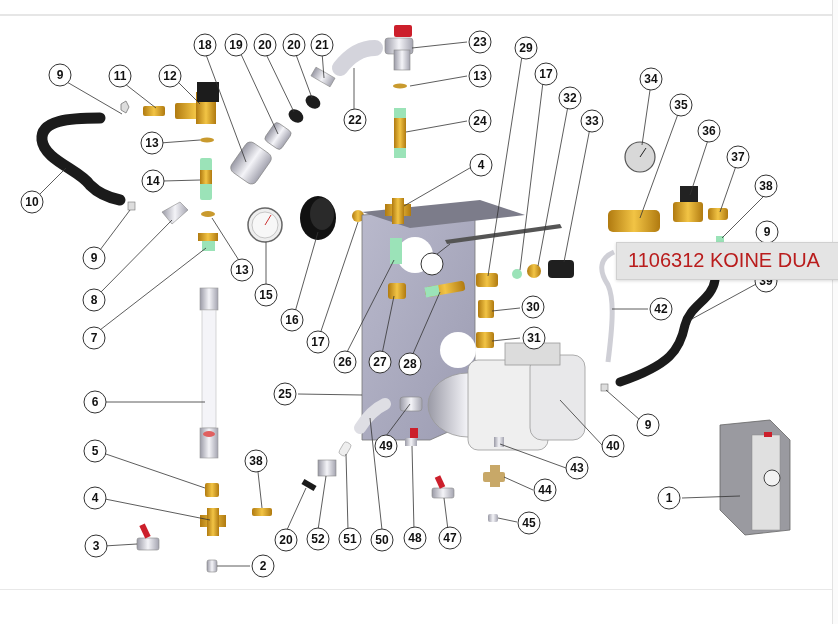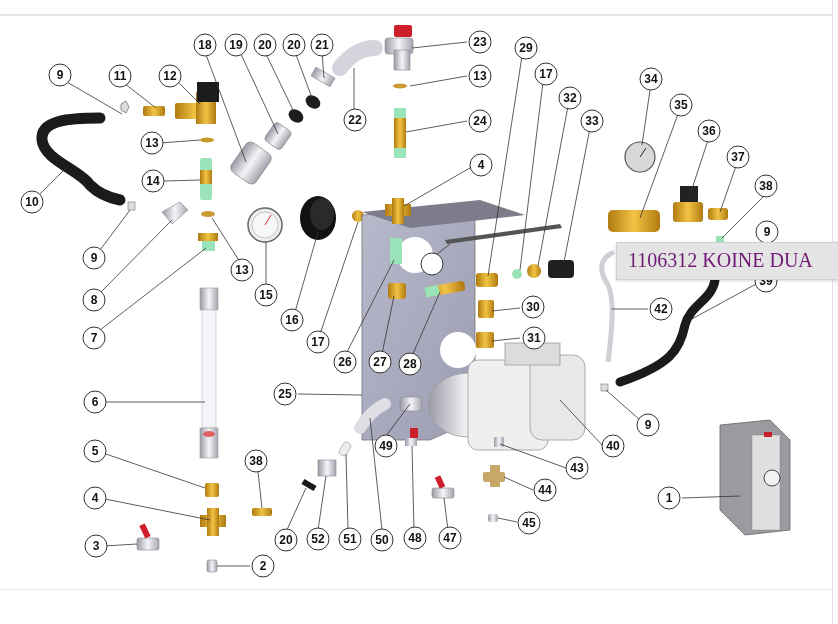--- a/index.html
+++ b/index.html
@@ -6,21 +6,21 @@
   body { width:838px; height:624px; background:#ffffff; position:relative; overflow:hidden; font-family:"Liberation Sans", sans-serif; }
   .topbar { position:absolute; left:0; top:0; width:832px; height:14px; background:#ffffff; border-bottom:2px solid #e6e6e6; }
   .panel { position:absolute; left:0; top:17px; width:832px; height:572px; background:#ffffff; border-bottom:1px solid #e8e8e8; }
   .rightrule { position:absolute; left:832px; top:0; width:1px; height:624px; background:#e2e2e2; }
   .rightpad { position:absolute; left:833px; top:0; width:5px; height:624px; background:#fbfbfb; }
   svg.diagram { position:absolute; left:0; top:0; width:838px; height:624px; }
   .callout circle { fill:#ffffff; stroke:#333; stroke-width:1; }
   .callout text { font-family:"Liberation Sans", sans-serif; font-weight:bold; font-size:12px; fill:#111; text-anchor:middle; dominant-baseline:central; }
   .leader { stroke:#333; stroke-width:0.8; fill:none; }
   .tooltip { position:absolute; left:616px; top:242px; width:230px; height:38px; background:#e4e4e4; border:1px solid #d0d0d0; box-shadow:0 1px 3px rgba(0,0,0,0.15); box-sizing:border-box; }
-  .tooltip span { position:absolute; left:11px; top:6px; font-family:Liberation Serif, serif; font-size:20px; color:#701a75; white-space:nowrap; }
+  .tooltip span { position:absolute; left:11px; top:6px; font-family:Liberation Sans, sans-serif; font-size:20px; color:#b91c1c; white-space:nowrap; }
 </style>
 </head>
 <body>
 
 <div class="topbar"></div>
 <div class="panel"></div>
 <div class="rightrule"></div>
 <div class="rightpad"></div>
 
 <svg class="diagram" viewBox="0 0 838 624">

